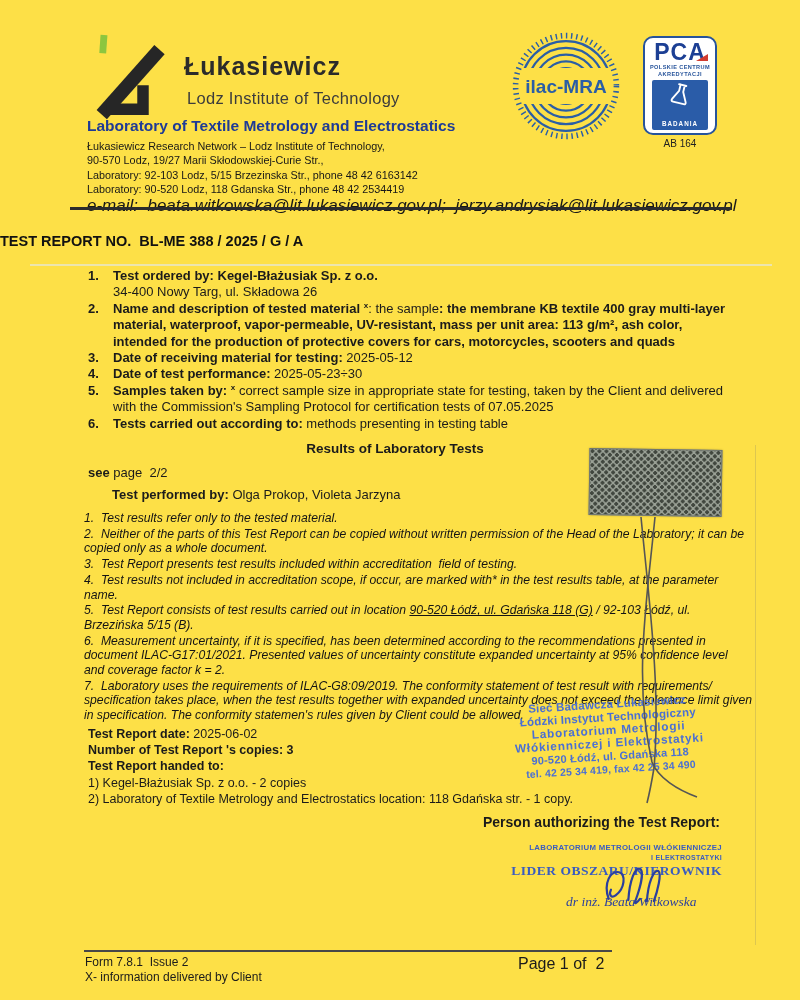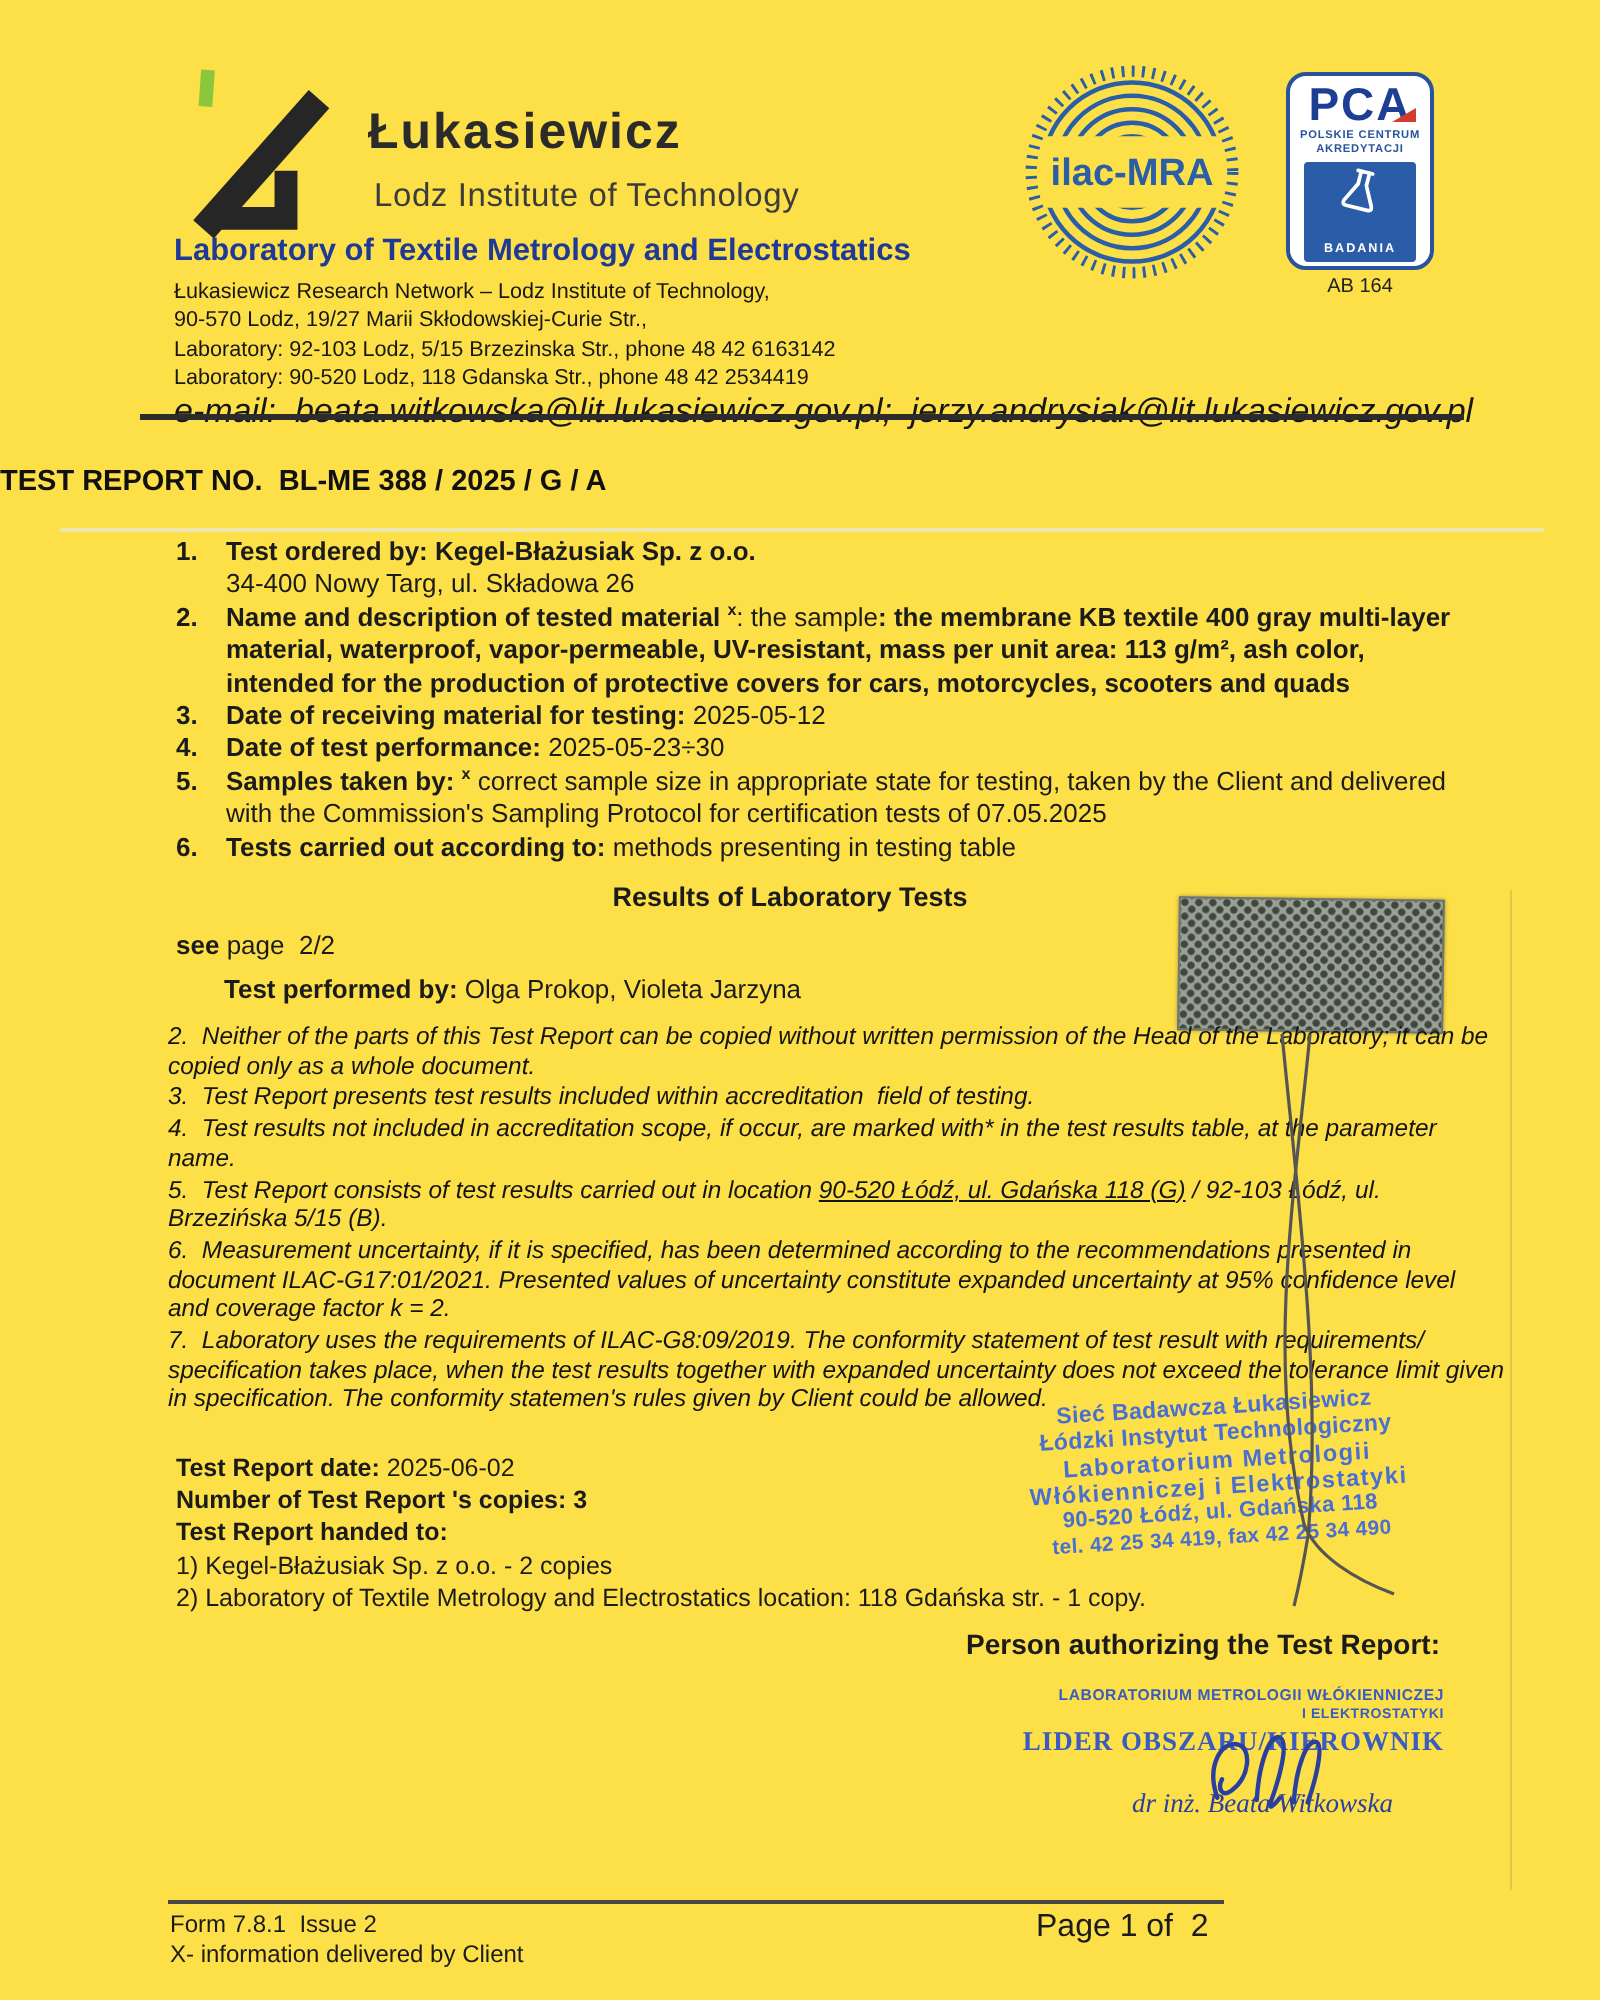--- a/index.html
+++ b/index.html
@@ -182,20 +182,21 @@
       </div>
     </div>
 
   <div class="abs" id="results-heading">Results of Laboratory Tests</div>
   <div class="abs" id="see-line"><span class="b">see</span><span> page  2/2</span></div>
   <div class="abs" id="performed-line"><span class="b">Test performed by:</span><span> Olga Prokop, Violeta Jarzyna</span></div>
 
   <div class="abs" id="swatch"></div>
 
   <div class="abs" id="notes">
+      <div class="note"><span>1.  Test results refer only to the tested material.</span></div>
       <div class="note"><span>2.  Neither of the parts of this Test Report can be copied without written permission of the Head of the Laboratory; it can be copied only as a whole document.</span></div>
       <div class="note"><span>3.  Test Report presents test results included within accreditation  field of testing.</span></div>
       <div class="note"><span>4.  Test results not included in accreditation scope, if occur, are marked with* in the test results table, at the parameter name.</span></div>
       <div class="note"><span>5.  Test Report consists of test results carried out in location </span><span class="u">90-520 Łódź, ul. Gdańska 118 (G)</span><span> / 92-103 Łódź, ul. Brzezińska 5/15 (B).</span></div>
       <div class="note"><span>6.  Measurement uncertainty, if it is specified, has been determined according to the recommendations presented in document ILAC-G17:01/2021. Presented values of uncertainty constitute expanded uncertainty at 95% confidence level  and coverage factor k = 2.</span></div>
       <div class="note"><span>7.  Laboratory uses the requirements of ILAC-G8:09/2019. The conformity statement of test result with requirements/ specification takes place, when the test results together with expanded uncertainty does not exceed the tolerance limit given in specification. The conformity statemen's rules given by Client could be allowed.</span></div>
     </div>
 
   <div class="abs" id="stamp-address">
       <div class="sa sa0">Sieć Badawcza Łukasiewicz</div>

